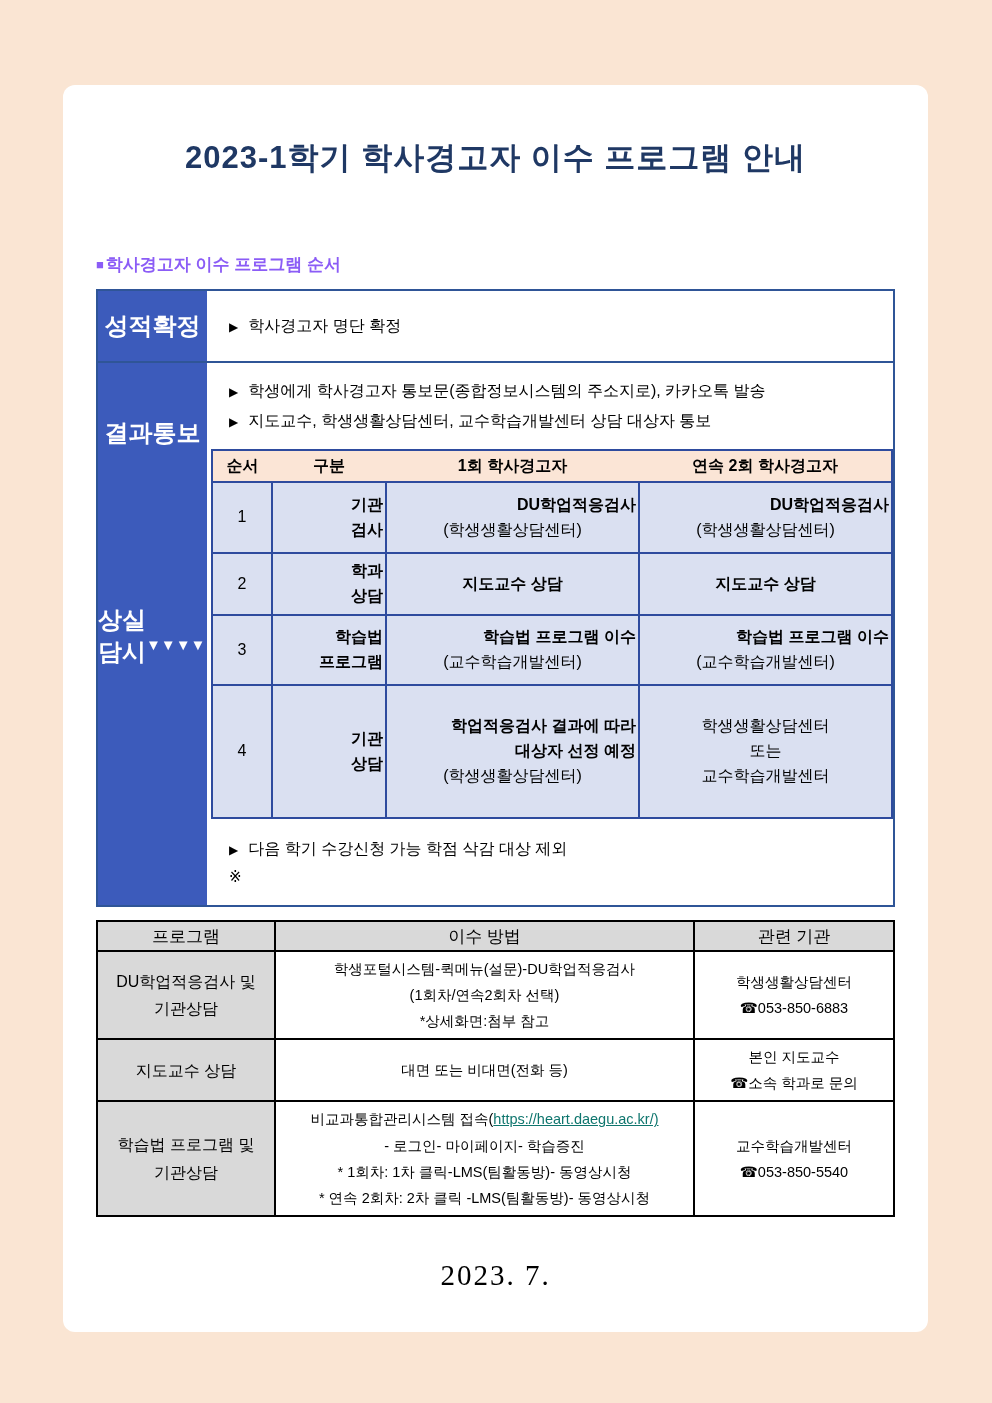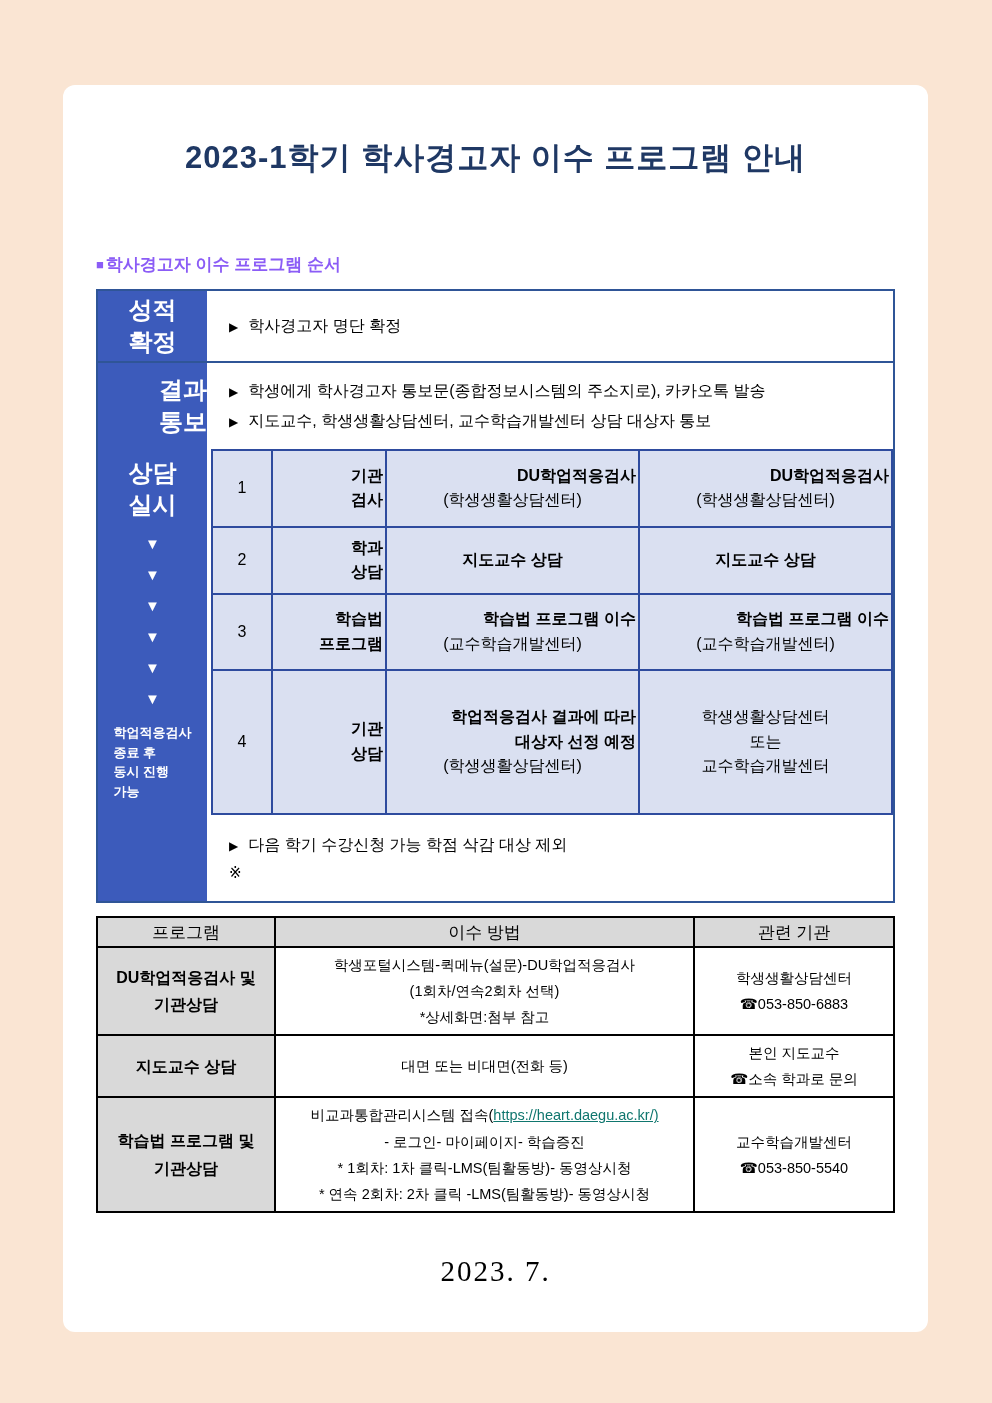--- a/index.html
+++ b/index.html
@@ -12,21 +12,21 @@
   .title{padding-top:52px;text-align:center;color:#1F3864;
          font-size:31px;font-weight:bold;letter-spacing:1px;}
 
   .sec1-heading{margin-top:74px;color:#8b5cf6;font-size:17px;font-weight:bold;}
   .sec1-heading .marker{font-size:13px;vertical-align:1px;margin-right:2px;}
 
   
   .flow{margin-top:13px;display:flex;border:2px solid #2F5597;background:#fff;}
   .flow-left{width:109px;flex-shrink:0;background:#3C5BBB;color:#fff;
              display:flex;flex-direction:column;}
-  .stage{display:flex;flex-direction:column;justify-content:center;align-items:center;
+  .stage{display:flex;flex-direction:row;justify-content:center;align-items:center;
          font-size:24px;font-weight:bold;line-height:1.32;text-align:center;}
   .stage-a{height:70px;border-bottom:2px solid #2F5597;}
   .stage-b{height:86px;align-items:flex-end;}
   .stage-c{height:366px;justify-content:flex-start;padding-top:8px;box-sizing:border-box;}
   .stage-d{height:86px;}
   .flow-arrow{font-size:15px;line-height:1;margin-top:16px;font-weight:normal;}
   .stage-note{margin-top:auto;padding-bottom:14px;font-size:13px;font-weight:bold;
               line-height:1.5;text-align:left;}
 
   .flow-right{flex:1;display:flex;flex-direction:column;background:#fff;min-width:0;}
@@ -54,21 +54,21 @@
 
   
   .sec2-heading{margin-top:34px;color:#000;font-size:18px;font-weight:bold;}
   .sec2-heading .marker{font-size:12px;vertical-align:2px;margin-right:10px;}
 
   .contact-table{margin-top:13px;width:100%;border-collapse:collapse;table-layout:fixed;}
   .contact-table th{background:#D9D9D9;border:2px solid #000;font-weight:normal;
                     font-size:17px;height:28px;color:#000;padding:0;}
   .contact-table td{border:2px solid #000;text-align:center;color:#000;
                     font-size:14.5px;line-height:1.8;padding:4px 2px;}
-  .contact-table td.program{background:#D9D9D9;font-weight:bold;font-size:16px;line-height:1.7;}
+  .contact-table td.program{background:#D9D9D9;font-weight:normal;font-size:16px;line-height:1.7;}
   .contact-table .cr1{height:88px;} .contact-table .cr2{height:54px;}
   .contact-table .cr3{height:98px;}
   .ct-col1{width:178px;} .ct-col3{width:200px;}
   .org-cell{font-size:15px;line-height:1.9;}
   .method-link{color:#0f766e;text-decoration:underline;}
 
   .footer-date{margin-top:42px;text-align:center;color:#000;
                font-family:"Liberation Serif","DejaVu Serif",serif;
                font-size:29px;letter-spacing:2px;}
 </style>
@@ -133,20 +133,26 @@
           </div>
 
           <table class="inner-table">
             <colgroup>
                 <col class="col-no">
                 <col class="col-cat">
                 <col class="col-first">
                 <col>
               </colgroup>
             <tbody>
+                <tr>
+              <th>순서</th>
+              <th>구분</th>
+              <th>1회 학사경고자</th>
+              <th>연속 2회 학사경고자</th>
+            </tr>
             <tr class="r1">
               <td class="cell-no">1</td>
               <td>
                 <div class="b">기관</div>
                 <div class="b">검사</div>
               </td>
               <td>
                 <div class="b">DU학업적응검사</div>
                 <div>(학생생활상담센터)</div>
               </td>

